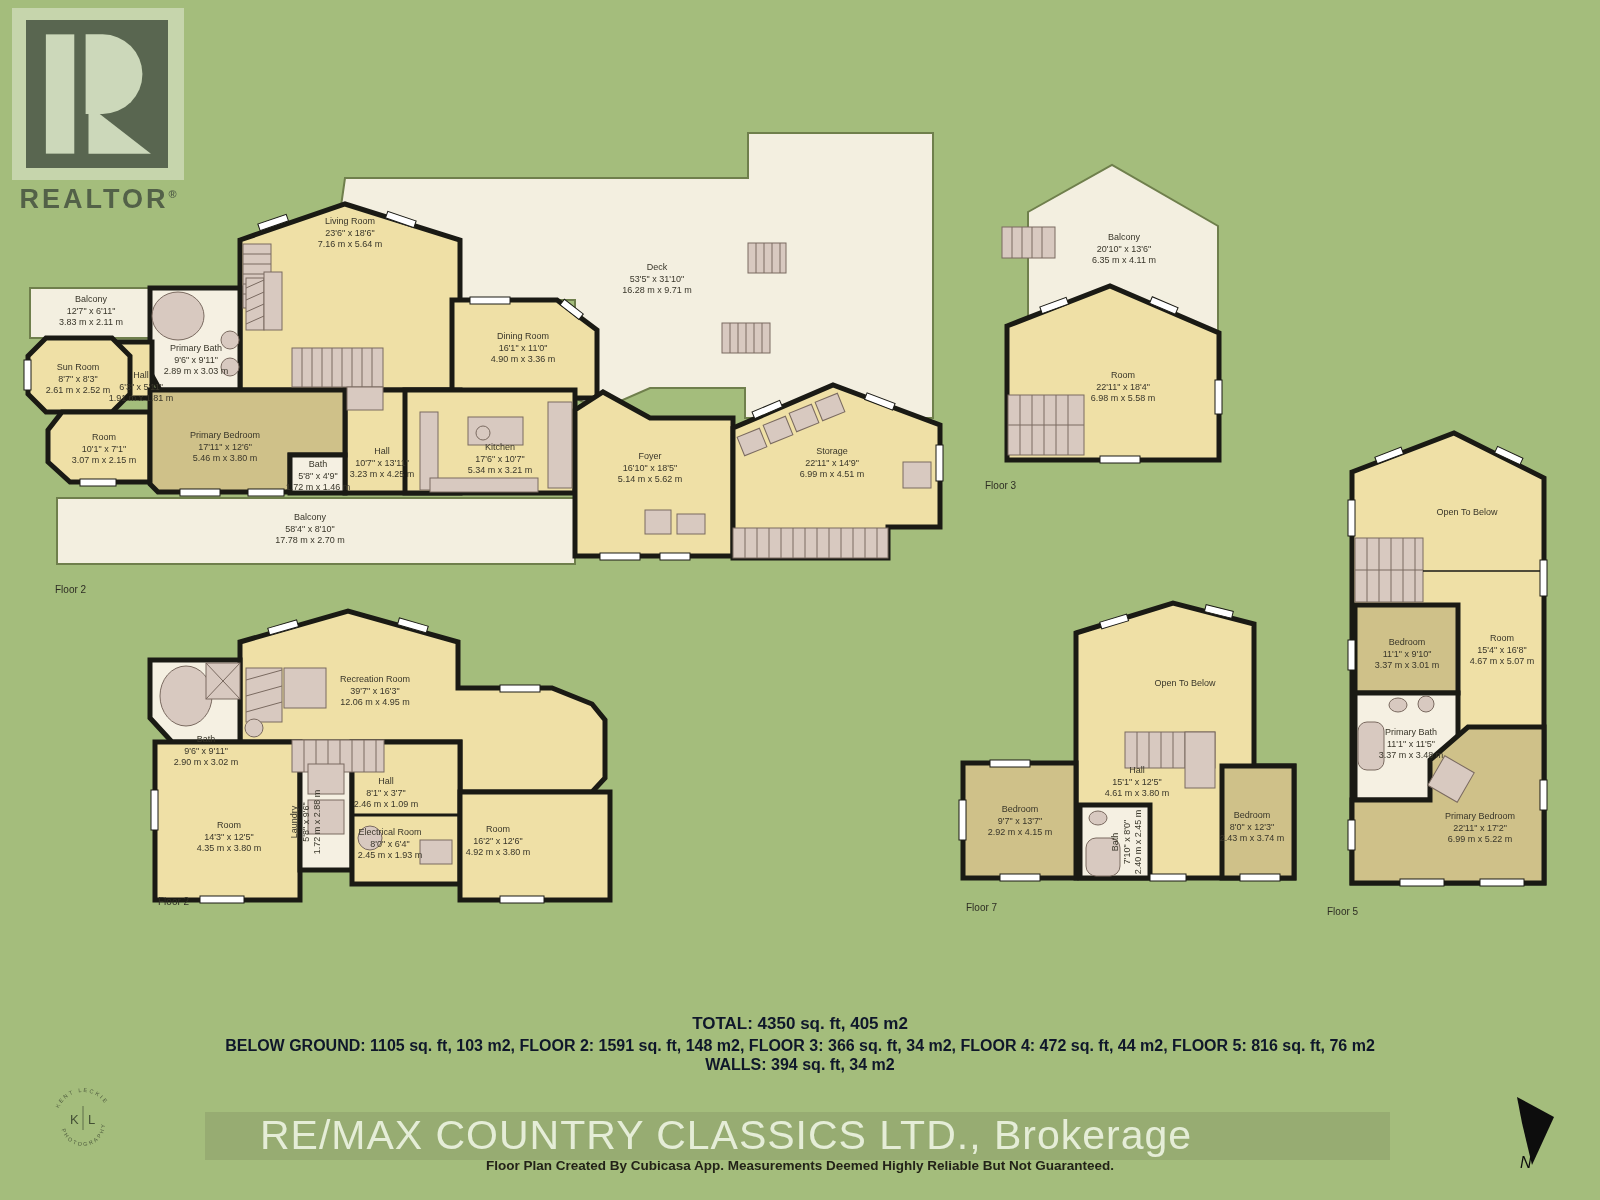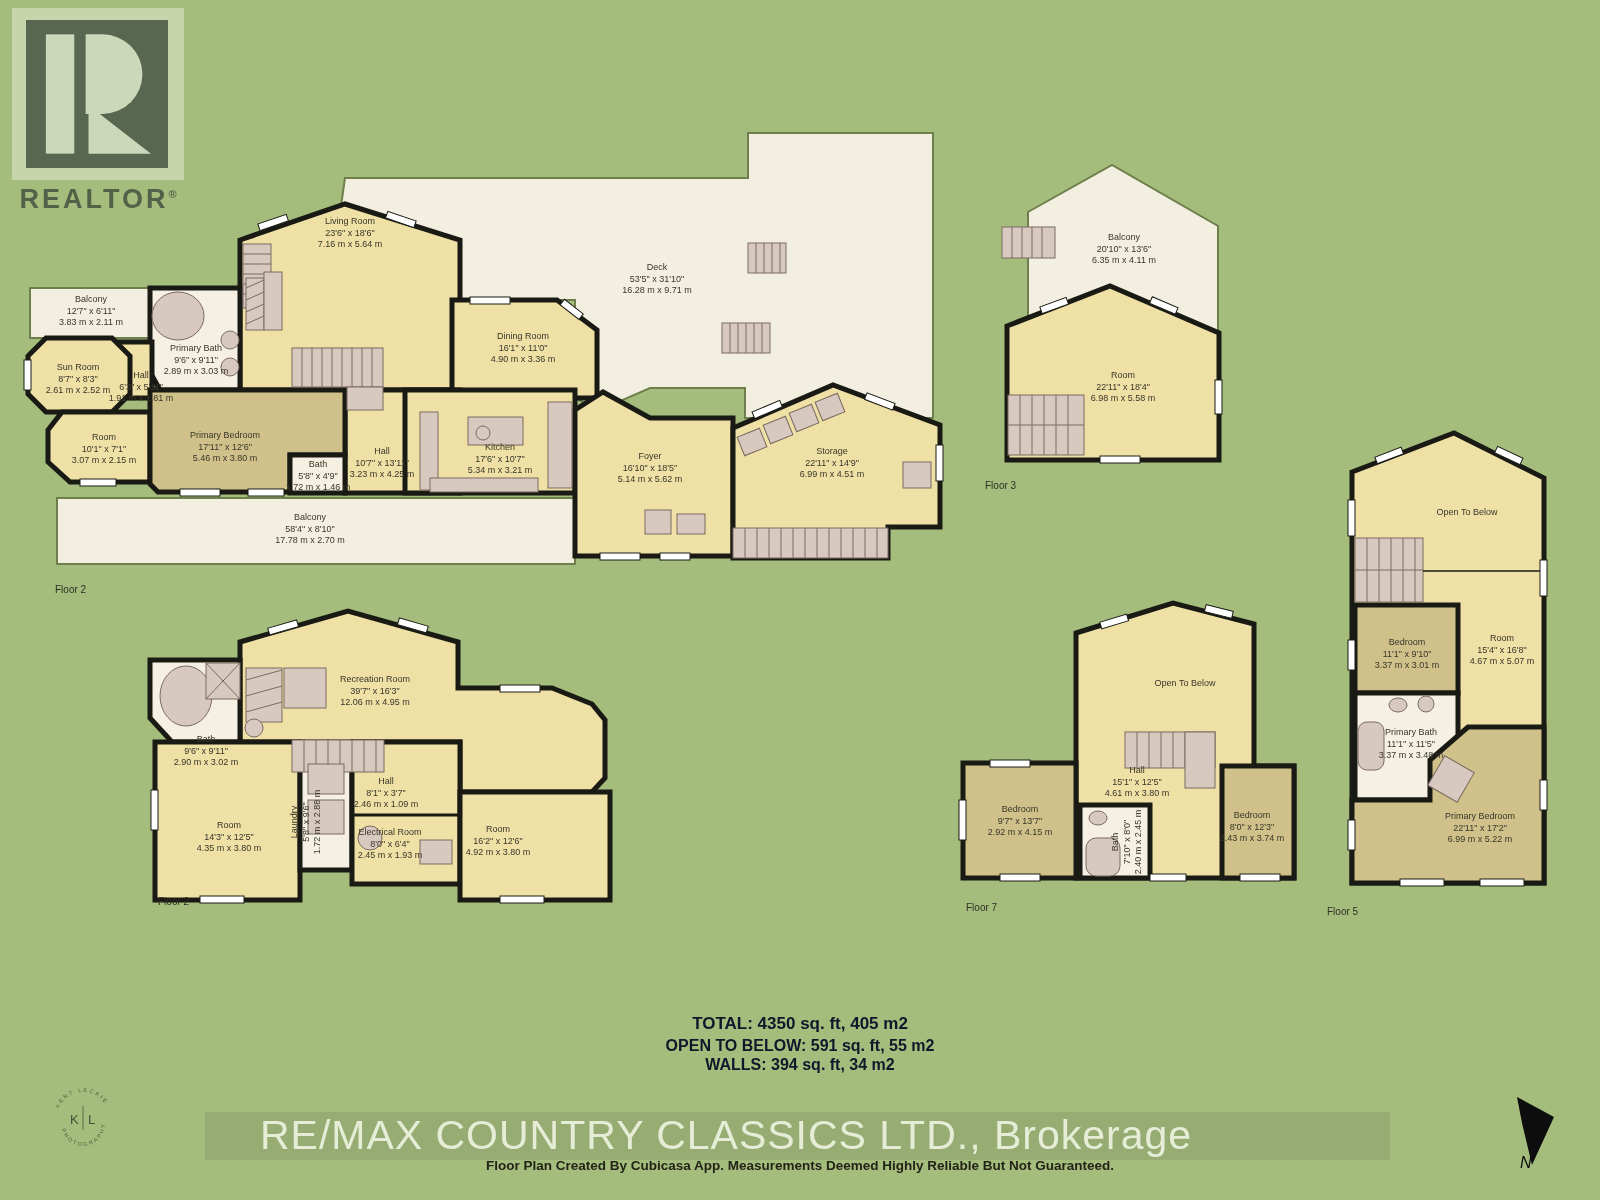--- a/index.html
+++ b/index.html
@@ -438,21 +438,21 @@
 </div>
 <div class="rlabel" style="left:1480px;top:829px">
   <span>Primary Bedroom</span>
   <span>22'11" x 17'2"</span>
   <span>6.99 m x 5.22 m</span>
 </div>
 <div class="floor-tag" style="left:1327px;top:906px">Floor 5</div>
 
 <div class="summary">
   <div class="total">TOTAL: 4350 sq. ft, 405 m2</div>
-  <div>OPEN TO BELOW: 591 sq. ft, 55 m2</div>
+  <div>BELOW GROUND: 1105 sq. ft, 103 m2, FLOOR 2: 1591 sq. ft, 148 m2, FLOOR 3: 366 sq. ft, 34 m2, FLOOR 4: 472 sq. ft, 44 m2, FLOOR 5: 816 sq. ft, 76 m2</div>
   <div>WALLS: 394 sq. ft, 34 m2</div>
 </div>
 
 <div class="wm-band"></div>
 <div class="wm-text">RE/MAX COUNTRY CLASSICS LTD., Brokerage</div>
 <div class="footer">Floor Plan Created By Cubicasa App. Measurements Deemed Highly Reliable But Not Guaranteed.</div>
 
 <div class="north">
   <span class="nlabel">N</span>
 </div>

